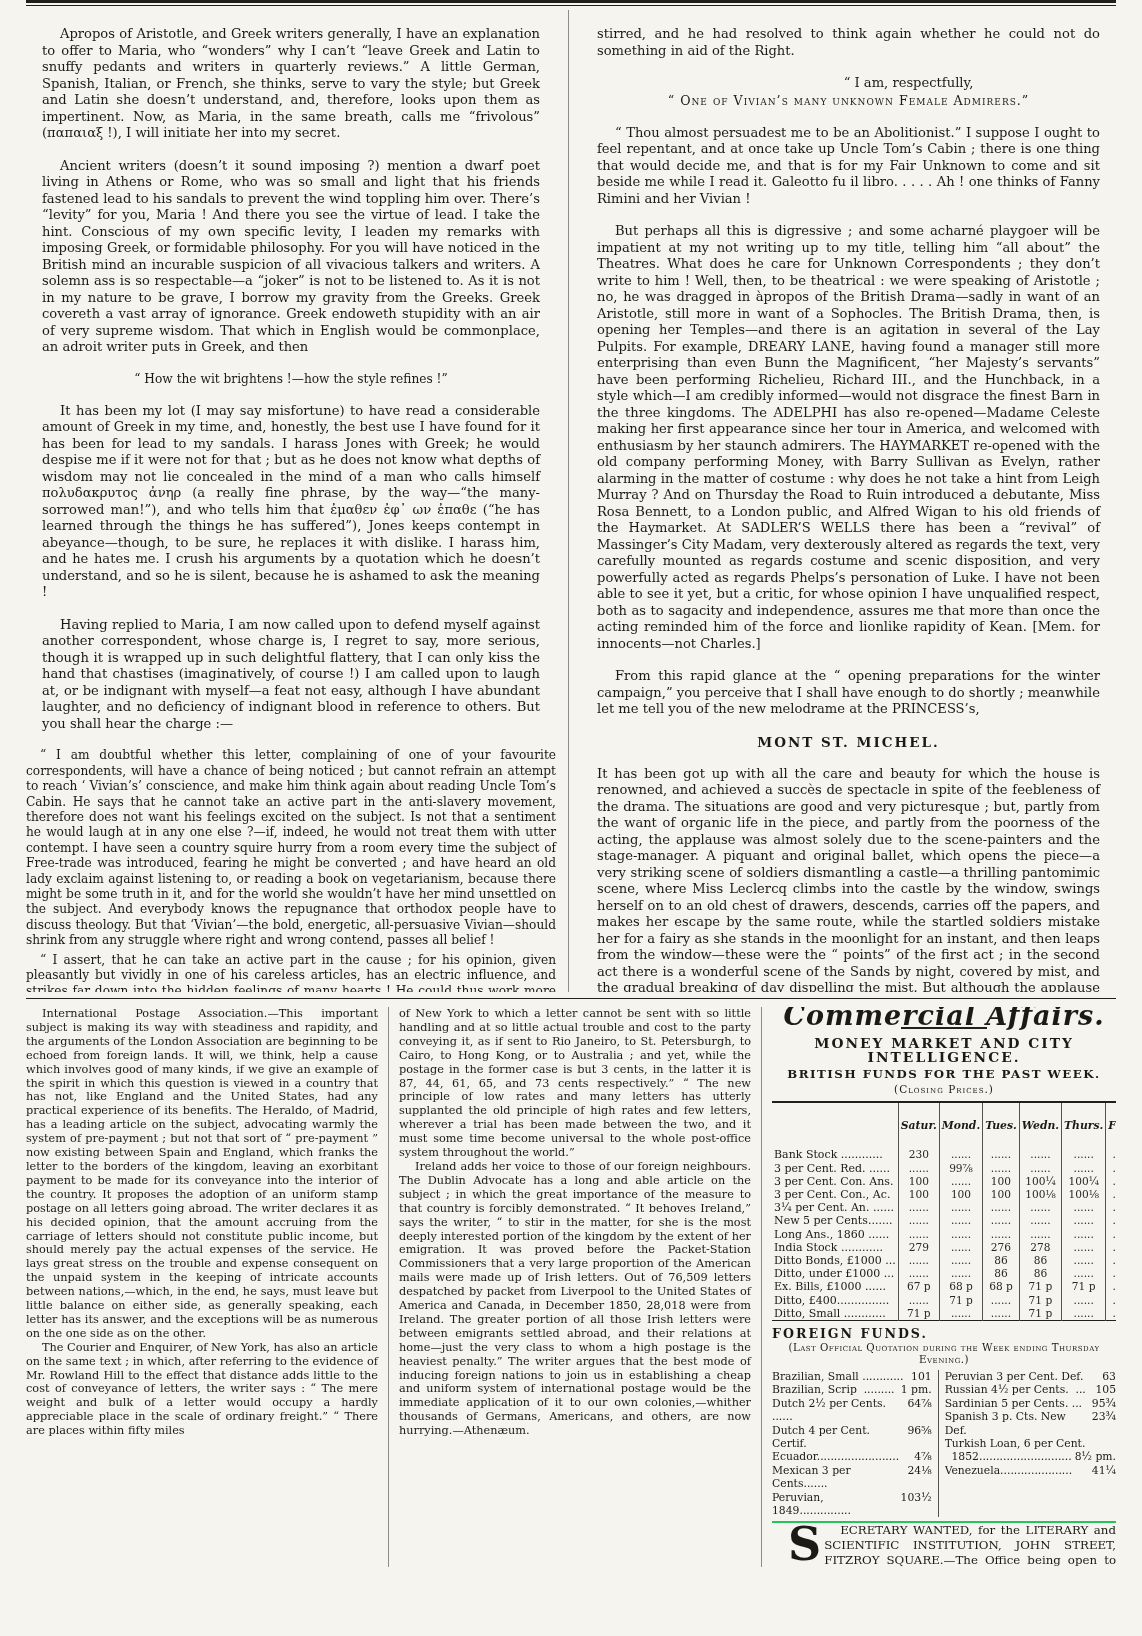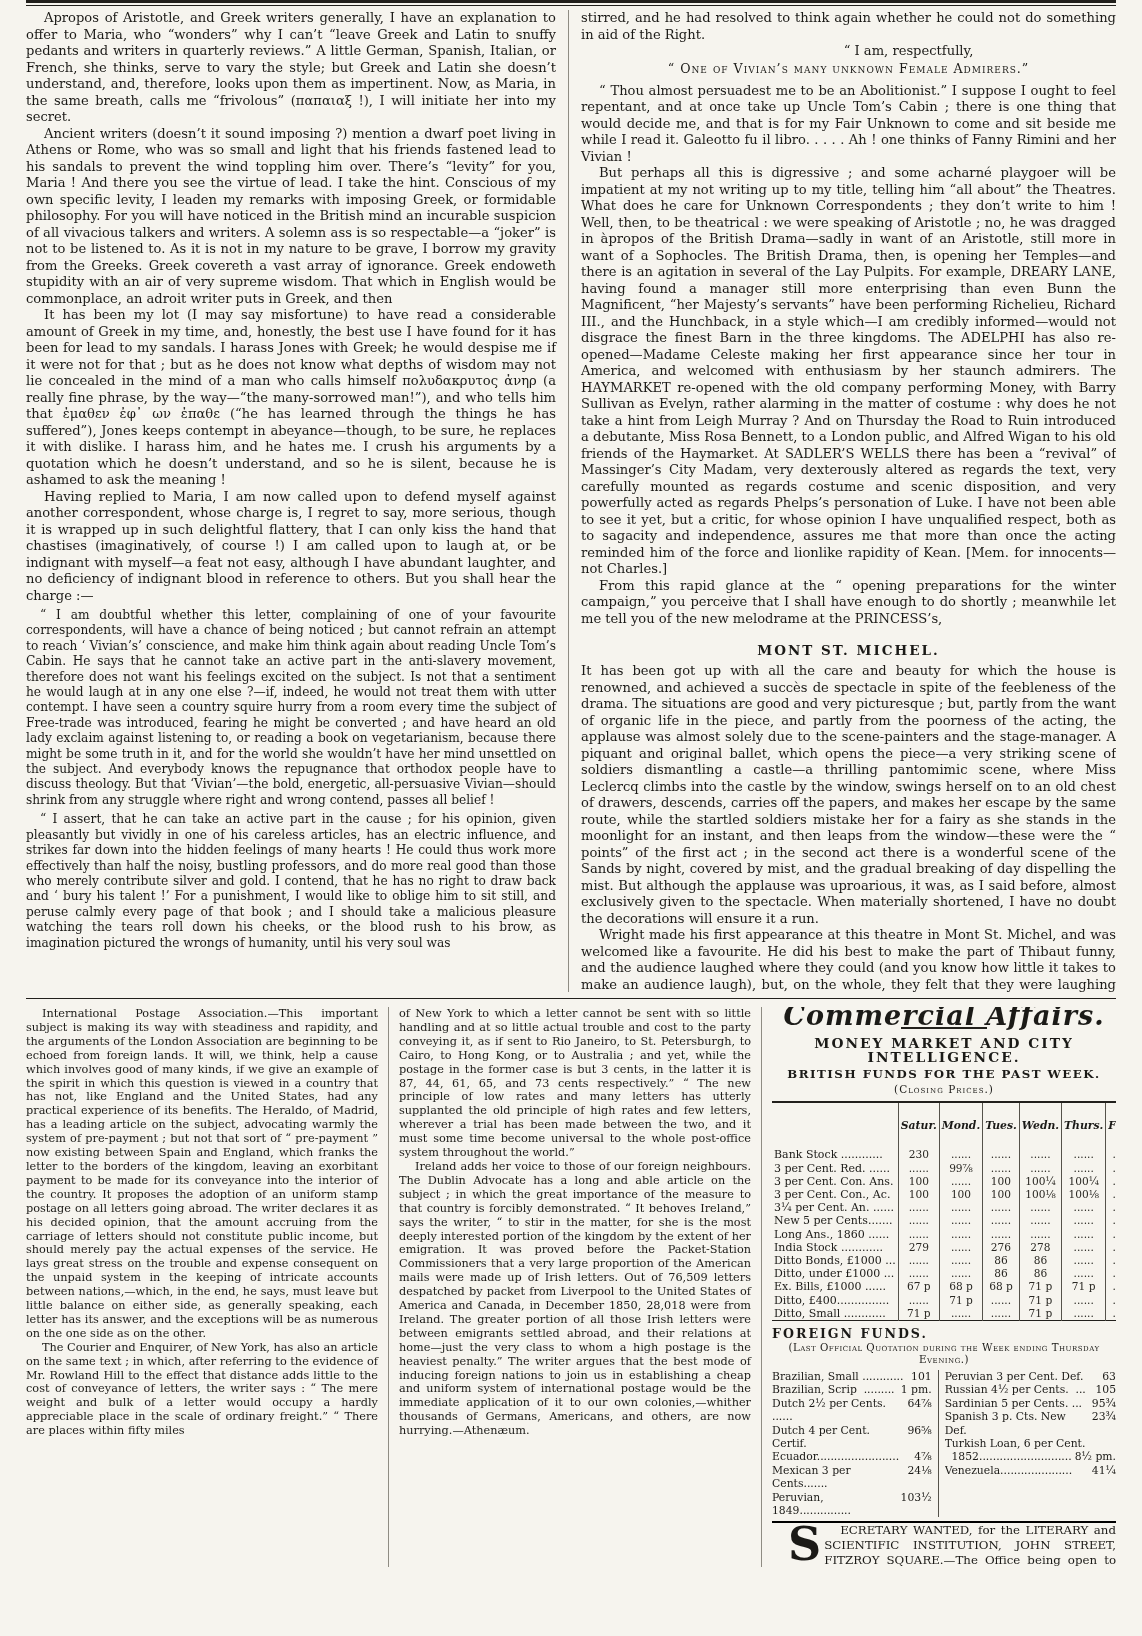--- a/index.html
+++ b/index.html
@@ -11,21 +11,21 @@
   .pagenum{font-size:21px;letter-spacing:1px;}
   .paper-title{font-size:24px;letter-spacing:14px;font-weight:bold;margin:0 auto;
                transform:translateX(-18px);}
   .issue-date{font-size:17px;font-variant:small-caps;letter-spacing:1px;}
   .double-rule{margin:0 26px;border-top:3px solid #22201c;border-bottom:1px solid #22201c;height:2px;}
   
   .two-col{display:flex;margin:4px 26px 0 26px;height:982px;overflow:hidden;}
   .col{overflow:hidden;text-align:justify;}
   .col.left{width:530px;padding-right:12px;border-right:1px solid #8f8c83;}
   .col.right{flex:1;padding-left:12px;}
-  p.body{font-size:13.1px;line-height:16.5px;margin:0;text-indent:18px;}
+  p.body{font-size:13.1px;line-height:16.5px;margin:16px;text-indent:18px;}
   p.quote{font-size:12.2px;line-height:15.4px;margin:4px 0 0 0;text-indent:14px;}
   p.verse{font-size:12.2px;line-height:15.4px;margin:6px 0;text-align:center;text-indent:0;}
   p.line-right{font-size:13.1px;line-height:16.5px;margin:0;text-align:center;text-indent:120px;}
   p.line-smallcaps{font-size:12.6px;line-height:17px;margin:0 0 6px 0;text-align:center;
                    font-variant:small-caps;letter-spacing:1px;text-indent:0;}
   h3.subhead{font-size:13.5px;letter-spacing:2px;text-align:center;font-weight:bold;
              margin:15px 0 5px 0;}
   .sig{font-variant:small-caps;letter-spacing:1px;float:right;font-style:normal;}
   
   .section-rule{margin:6px 26px 0 26px;border-top:1.5px solid #22201c;}
@@ -47,21 +47,21 @@
               border-bottom:1.5px solid #22201c;font-size:10.6px;}
   table.funds th{font-style:italic;font-weight:bold;font-size:10.8px;padding:16px 2px;
                  border-left:1px solid #55524a;text-align:center;}
   table.funds th:first-child{border-left:none;}
   table.funds td{padding:0 2px;border-left:1px solid #55524a;text-align:center;
                  white-space:nowrap;line-height:13.2px;color:#2a2823;}
   table.funds td.fund-name{border-left:none;text-align:left;font-size:11px;color:#1b1a17;}
   .ff-head{font-size:12.6px;font-weight:bold;letter-spacing:2px;text-align:left;margin:6px 0 1px 0;}
   .ff-sub{font-size:10.2px;text-align:center;font-variant:small-caps;letter-spacing:.5px;
           line-height:12.5px;margin:0 0 3px 0;}
-  .ff-cols{display:flex;border-bottom:2px solid #000000;padding-bottom:4px;}
+  .ff-cols{display:flex;border-bottom:2px solid #22c55e;padding-bottom:4px;}
   .ff-list{flex:1;font-size:10.8px;line-height:13.4px;}
   .ff-list.first{padding-right:6px;border-right:1px solid #55524a;}
   .ff-list.second{padding-left:6px;}
   .ff-item{display:flex;justify-content:space-between;}
   .ff-name{white-space:pre-wrap;overflow:hidden;}
   .ff-val{white-space:nowrap;padding-left:3px;}
   
   .ad{margin-top:7px;font-size:11.8px;line-height:14.6px;text-align:justify;}
   .dropcap{float:left;font-size:46px;line-height:38px;padding:2px 3px 0 0;font-weight:bold;}
 </style>
@@ -69,20 +69,21 @@
 <body>
 
 <div class="page">
 
   <div class="double-rule"></div>
 
   <main class="two-col">
     <section class="col left">
       <p class="body">Apropos of Aristotle, and Greek writers generally, I have an explanation to offer to Maria, who “wonders” why I can’t “leave Greek and Latin to snuffy pedants and writers in quarterly reviews.”  A little German, Spanish, Italian, or French, she thinks, serve to vary the style; but Greek and Latin she doesn’t understand, and, therefore, looks upon them as impertinent.  Now, as Maria, in the same breath, calls me “frivolous” (παπαιαξ !), I will initiate her into my secret.</p>
       <p class="body">Ancient writers (doesn’t it sound imposing ?) mention a dwarf poet living in Athens or Rome, who was so small and light that his friends fastened lead to his sandals to prevent the wind toppling him over. There’s “levity” for you, Maria !  And there you see the virtue of lead. I take the hint.  Conscious of my own specific levity, I leaden my remarks with imposing Greek, or formidable philosophy.  For you will have noticed in the British mind an incurable suspicion of all vivacious talkers and writers.  A solemn ass is so respectable—a “joker” is not to be listened to.  As it is not in my nature to be grave, I borrow my gravity from the Greeks.  Greek covereth a vast array of ignorance.  Greek endoweth stupidity with an air of very supreme wisdom.  That which in English would be commonplace, an adroit writer puts in Greek, and then</p>
+      <p class="verse">“ How the wit brightens !—how the style refines !”</p>
       <p class="body">It has been my lot (I may say misfortune) to have read a considerable amount of Greek in my time, and, honestly, the best use I have found for it has been for lead to my sandals.  I harass Jones with Greek; he would despise me if it were not for that ; but as he does not know what depths of wisdom may not lie concealed in the mind of a man who calls himself πολυδακρυτος ἀνηρ (a really fine phrase, by the way—“the many-sorrowed man!”), and who tells him that ἐμαθεν ἐφ᾽ ων ἐπαθε (“he has learned through the things he has suffered”), Jones keeps contempt in abeyance—though, to be sure, he replaces it with dislike.  I harass him, and he hates me. I crush his arguments by a quotation which he doesn’t understand, and so he is silent, because he is ashamed to ask the meaning !</p>
       <p class="body">Having replied to Maria, I am now called upon to defend myself against another correspondent, whose charge is, I regret to say, more serious, though it is wrapped up in such delightful flattery, that I can only kiss the hand that chastises (imaginatively, of course !)  I am called upon to laugh at, or be indignant with myself—a feat not easy, although I have abundant laughter, and no deficiency of indignant blood in reference to others.  But you shall hear the charge :—</p>
       <p class="quote">“ I am doubtful whether this letter, complaining of one of your favourite correspondents, will have a chance of being noticed ; but cannot refrain an attempt to reach ‘ Vivian’s’ conscience, and make him think again about reading Uncle Tom’s Cabin.  He says that he cannot take an active part in the anti-slavery movement, therefore does not want his feelings excited on the subject.  Is not that a sentiment he would laugh at in any one else ?—if, indeed, he would not treat them with utter contempt.  I have seen a country squire hurry from a room every time the subject of Free-trade was introduced, fearing he might be converted ; and have heard an old lady exclaim against listening to, or reading a book on vegetarianism, because there might be some truth in it, and for the world she wouldn’t have her mind unsettled on the subject.  And everybody knows the repugnance that orthodox people have to discuss theology.  But that ‘Vivian’—the bold, energetic, all-persuasive Vivian—should shrink from any struggle where right and wrong contend, passes all belief !</p>
       <p class="quote">“ I assert, that he can take an active part in the cause ; for his opinion, given pleasantly but vividly in one of his careless articles, has an electric influence, and strikes far down into the hidden feelings of many hearts !  He could thus work more effectively than half the noisy, bustling professors, and do more real good than those who merely contribute silver and gold.  I contend, that he has no right to draw back and ‘ bury his talent !’  For a punishment, I would like to oblige him to sit still, and peruse calmly every page of that book ; and I should take a malicious pleasure watching the tears roll down his cheeks, or the blood rush to his brow, as imagination pictured the wrongs of humanity, until his very soul was</p>
     </section>
 
     <section class="col right">
       <p class="body" style="text-indent:0;">stirred, and he had resolved to think again whether he could not do something in aid of the Right.</p>
       <p class="line-right">“ I am, respectfully,</p>
       <p class="line-smallcaps">“ One of Vivian’s many unknown Female Admirers.”</p>

